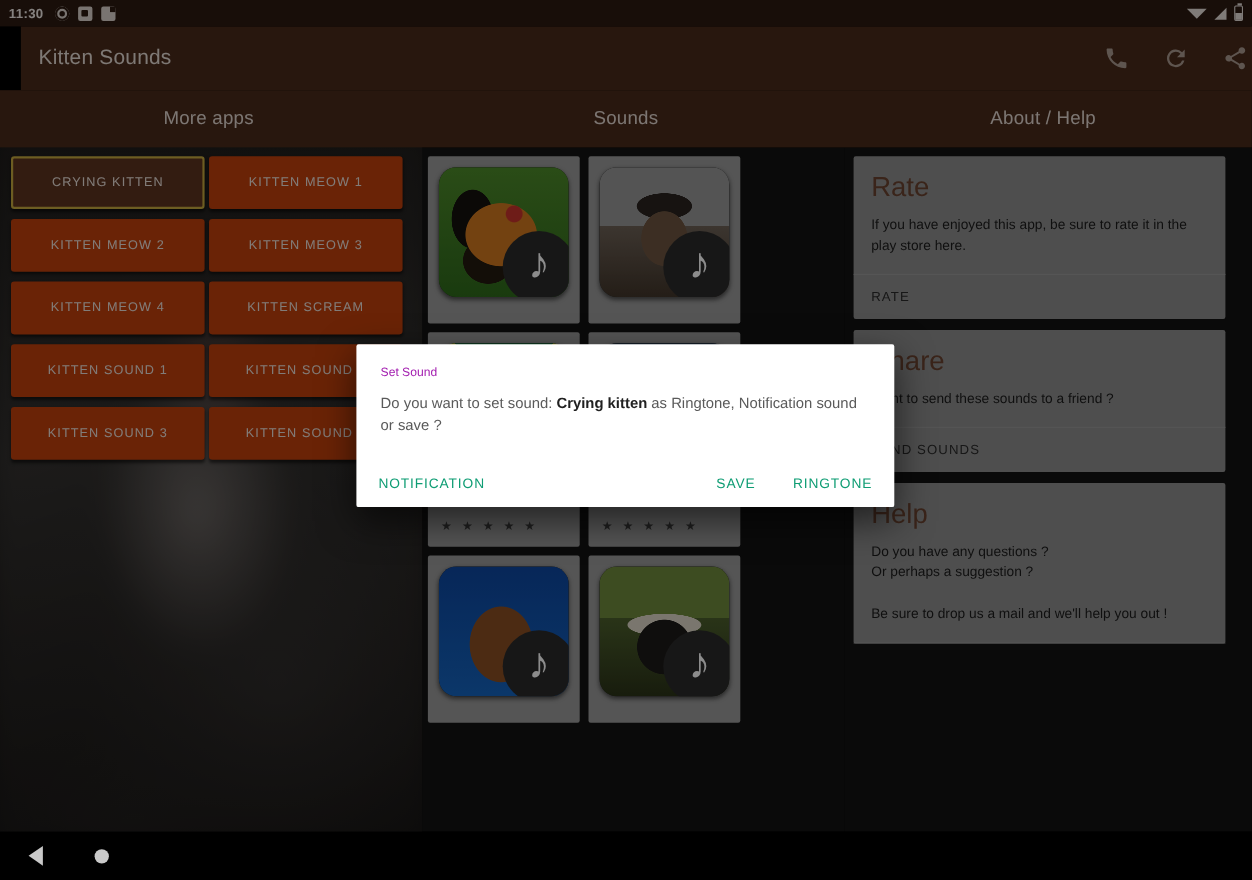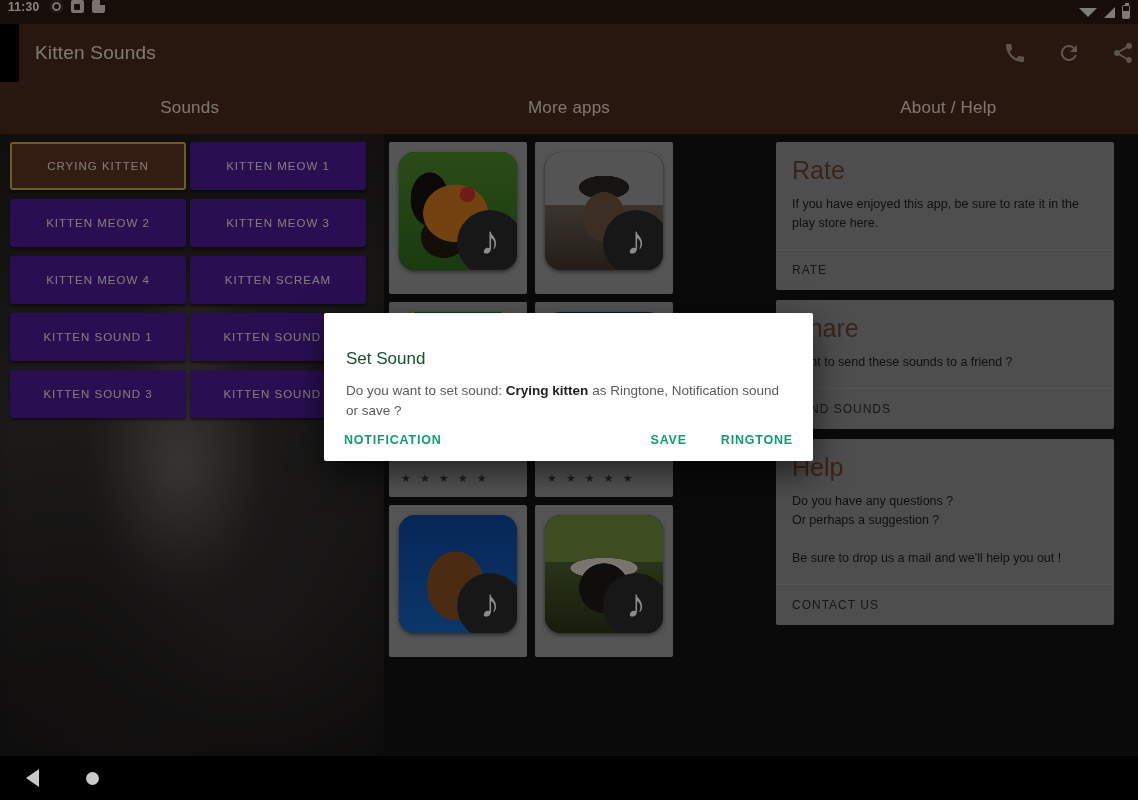--- a/index.html
+++ b/index.html
@@ -3,21 +3,21 @@
 <meta charset="utf-8">
 <style>
   * { margin:0; padding:0; box-sizing:border-box; }
   html,body { width:1138px; height:800px; background:#000; overflow:hidden;
               font-family:"Liberation Sans", sans-serif; }
 
   #app { position:relative; width:1138px; height:800px; background:#000; }
 
   
   .statusbar { position:absolute; left:0; top:0; width:1138px; height:24px;
-               background:#2d1b12; display:flex; padding:0 8px; z-index:60; }
+               background:#2d1b12; display:flex; align-items:center; padding:0 8px; z-index:60; }
   .sb-time { color:#f2ece8; font-size:12px; font-weight:bold; letter-spacing:.3px; margin-right:10px; }
   .sb-ic { width:13px; height:13px; margin-right:8px; display:inline-block; position:relative; }
   .sb-gear { border-radius:50%; background:#ddd4ce;
              box-shadow:0 0 0 2px #2d1b12 inset; }
   .sb-gear::after { content:""; position:absolute; left:4px; top:4px; width:5px; height:5px;
                     background:#2d1b12; border-radius:50%; }
   .sb-sq { background:#ddd4ce; border-radius:2px; }
   .sb-sq::after { content:""; position:absolute; left:3.5px; top:3.5px; width:6px; height:6px;
                   background:#2d1b12; border-radius:1px; }
   .sb-sim { background:#ddd4ce; border-radius:2px 2px 2px 2px; }
@@ -55,21 +55,21 @@
      background:
        radial-gradient(ellipse 120px 180px at 180px 330px, rgba(210,200,196,.55), rgba(120,112,110,0) 70%),
        radial-gradient(ellipse 70px 90px at 195px 205px, rgba(175,120,110,.45), rgba(90,70,66,0) 72%),
        radial-gradient(ellipse 160px 120px at 120px 600px, rgba(60,58,58,.9), rgba(40,38,38,0) 70%),
        radial-gradient(ellipse 220px 260px at 250px 480px, rgba(96,92,90,.5), rgba(40,38,38,0) 75%),
        linear-gradient(160deg,#3a3836 0%, #42403e 40%, #2a2827 100%);
      filter:blur(10px); transform:scale(1.06); }
   .kitten-shade { position:absolute; inset:0; background:linear-gradient(180deg, rgba(10,8,7,.55), rgba(10,8,7,.25) 45%, rgba(10,8,7,.55)); }
   .sound-grid { position:absolute; left:10px; top:8px; width:364px;
                 display:flex; flex-wrap:wrap; gap:9px 4px; }
-  .sound-btn { width:176px; height:48px; background:#4c1d95; border-radius:3px;
+  .sound-btn { width:176px; height:48px; background:#c2410c; border-radius:3px;
                display:flex; align-items:center; justify-content:center;
                color:#ece2dc; font-size:11.5px; letter-spacing:1px;
                box-shadow:0 2px 3px rgba(0,0,0,.55); }
   .sound-btn.sel { border:2px solid #c6a93f; background:#5e3420; }
 
   
   .pane-apps { position:relative; width:384px; height:622px; background:#131313; overflow:hidden;
                padding:8px 0 0 0; }
   .apps-grid { display:flex; flex-wrap:wrap; gap:8px; padding-left:5px; }
   .app-card { width:138px; background:#9b9b9b; border-radius:2px; padding:10px 10px 10px 10px; }
@@ -117,26 +117,26 @@
   .ic-text { color:#1c1c1c; font-size:12.5px; line-height:19px; }
   .ic-divider { height:1px; background:#9c9c9c; }
   .ic-action { padding:13px 16px; color:#2a2a2a; font-size:12px; letter-spacing:1px; }
 
   
   .scrim { position:absolute; left:0; top:0; width:1138px; height:800px; background:rgba(0,0,0,.45); z-index:70; }
 
   
   .dialog { position:absolute; left:324px; top:313px; width:489px; height:148px; background:#fff;
             border-radius:2px; z-index:80; box-shadow:0 12px 34px rgba(0,0,0,.6); }
-  .dlg-title { padding:20px 22px 0 22px; font-size:17px; color:#14532d;margin-top:16px; }
+  .dlg-title { padding:20px 22px 0 22px; font-size:11px; color:#a21caf; }
   .dlg-msg { padding:12px 22px 0 22px; font-size:13.5px; color:#5a5a5a; line-height:20px; }
   .dlg-msg b { color:#212121; }
   .dlg-actions { position:absolute; left:0; bottom:14px; width:489px; display:flex; align-items:center;
                  padding:0 20px; }
-  .dlg-btn { color:#0f9d74; font-size:12.5px; letter-spacing:.8px; font-weight:bold; }
+  .dlg-btn { color:#0f9d74; font-size:12.5px; letter-spacing:.8px; font-weight:normal; }
   .dlg-spacer { flex:1; }
   .dlg-btn + .dlg-btn { margin-left:34px; }
 
   
   .navbar { position:absolute; left:0; bottom:0; width:1138px; height:44px; background:#000; z-index:90;
             display:flex; align-items:center; }
   .nav-back { margin-left:26px; width:0;height:0;
               border-top:9px solid transparent; border-bottom:9px solid transparent;
               border-right:13px solid #c9c9c9; }
   .nav-home { margin-left:47px; width:13px; height:13px; border-radius:50%; background:#c9c9c9; }
@@ -173,22 +173,22 @@
       </span>
       <span class="tb-ic">
         <svg viewBox="0 0 24 24">
             <path d="M18 16.1c-.8 0-1.4.3-2 .8l-7.1-4.2c.1-.2.1-.5.1-.7s0-.5-.1-.7L16 7.2c.5.4 1.2.7 2 .7 1.7 0 3-1.3 3-3s-1.3-3-3-3-3 1.3-3 3c0 .3 0 .5.1.7L8 9.8c-.5-.5-1.2-.8-2-.8-1.7 0-3 1.3-3 3s1.3 3 3 3c.8 0 1.5-.3 2-.8l7.1 4.2c-.1.2-.1.4-.1.6 0 1.6 1.3 2.9 2.9 2.9s2.9-1.3 2.9-2.9-1.2-2.9-2.8-2.9z"></path>
           </svg>
       </span>
     </div>
   </div>
 
   <div class="tabs">
+    <div class="tab">More apps</div>
     <div class="tab">Sounds</div>
-    <div class="tab">More apps</div>
     <div class="tab">About / Help</div>
   </div>
 
   <div class="content">
 
     <div class="pane-sounds">
       <div class="kitten-bg"></div>
       <div class="kitten-shade"></div>
       <div class="sound-grid">
         <div class="sound-btn sel">CRYING KITTEN</div>
@@ -298,21 +298,20 @@
 
       <div class="info-card">
         <div class="ic-body">
           <div class="ic-title">Help</div>
           <div class="ic-text" style="white-space:pre-line">Do you have any questions ?
 Or perhaps a suggestion ?
 
 Be sure to drop us a mail and we'll help you out !</div>
         </div>
         <div class="ic-divider"></div>
-        <div class="ic-action">CONTACT US</div>
       </div>
 
     </div>
   </div>
 
   <div class="scrim"></div>
 
   <div class="dialog">
     <div class="dlg-title">Set Sound</div>
     <div class="dlg-msg"><span>Do you want to set sound: </span><b>Crying kitten</b><span> as Ringtone, Notification sound or save ?</span></div>

